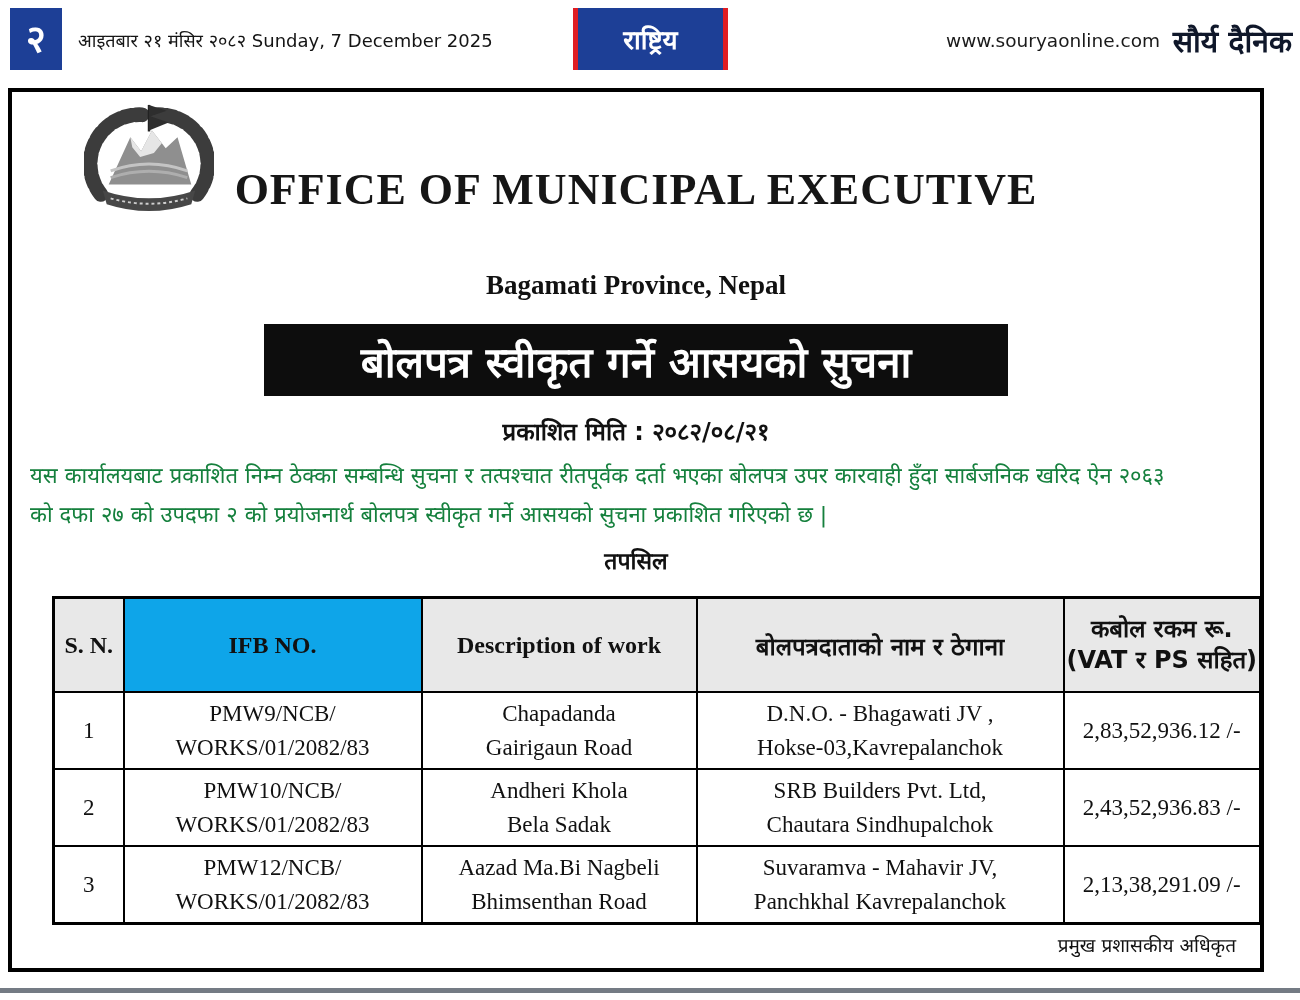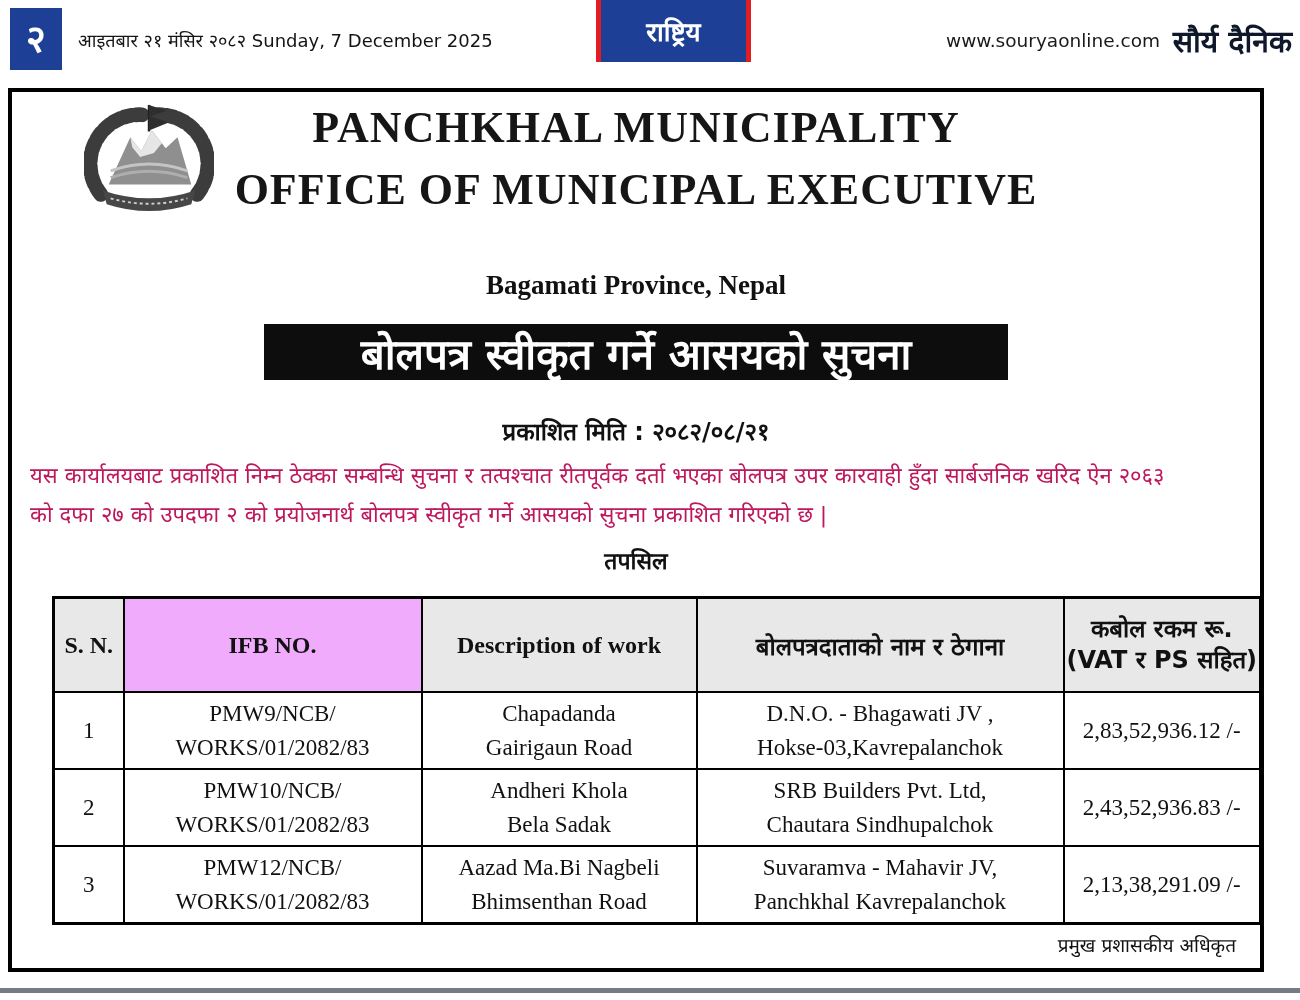--- a/index.html
+++ b/index.html
@@ -7,49 +7,49 @@
         font-family:"Liberation Serif","DejaVu Serif",serif;color:#111;}
 
   
   .masthead{position:absolute;left:0;top:0;width:1300px;height:86px;background:#fff;}
   .pagenum-box{position:absolute;left:10px;top:8px;width:52px;height:62px;
                display:flex;align-items:center;justify-content:center;}
   .pagenum-box span{color:#fff;font-size:38px;font-weight:bold;
                     font-family:"DejaVu Sans",sans-serif;line-height:1;}
   .dateline{position:absolute;left:78px;top:0;height:80px;display:flex;align-items:center;
             font-family:"DejaVu Sans","Liberation Sans",sans-serif;font-size:18px;color:#141414;text-align:center;}
-  .section-box{position:absolute;left:573px;top:0;width:145px;height:62px;
-               display:flex;align-items:center;justify-content:center;margin-left:23px;}
+  .section-box{position:absolute;left:573px;top:8px;width:145px;height:62px;
+               display:flex;align-items:center;justify-content:center;}
   .section-box span{color:#fff;font-size:26px;font-weight:bold;
                     font-family:"DejaVu Sans",sans-serif;}
   .website{position:absolute;right:140px;top:0;height:80px;display:flex;align-items:center;
            font-family:"DejaVu Sans","Liberation Sans",sans-serif;font-size:18.5px;color:#1a1a1a;}
   .paper-logo{position:absolute;right:8px;top:0;height:80px;display:flex;align-items:center;
               font-family:"DejaVu Sans",sans-serif;font-size:30px;font-weight:bold;}
 
   
   .notice{position:absolute;left:8px;top:88px;width:1256px;height:884px;
           border:4px solid #000;box-sizing:border-box;background:#fff;}
   .emblem{position:absolute;left:72px;top:8px;width:130px;height:118px;}
   .org-line1{position:absolute;left:0;right:0;top:10px;text-align:center;margin:0;
              font-size:44px;font-weight:bold;letter-spacing:1px;color:#161616;}
   .org-line2{position:absolute;left:0;right:0;top:68px;text-align:center;margin:4px;
              font-size:44px;font-weight:bold;letter-spacing:1px;color:#161616;}
   .addr1{position:absolute;left:0;right:0;top:144px;text-align:center;
          font-size:27px;font-weight:bold;}
   .addr2{position:absolute;left:0;right:0;top:178px;text-align:center;
          font-size:27px;font-weight:bold;}
   .headline-banner{position:absolute;left:50%;transform:translateX(-50%);top:232px;
-                   width:744px;height:56px;display:flex;align-items:center;justify-content:center;}
+                   width:744px;height:72px;display:flex;align-items:center;justify-content:center;}
   .headline-banner span{color:#fff;font-size:42px;font-weight:bold;
                         font-family:"DejaVu Sans",sans-serif;}
   .pubdate{position:absolute;left:0;right:0;top:322px;text-align:center;
            font-size:24px;font-weight:bold;font-family:"DejaVu Sans",sans-serif;}
   .body-text{position:absolute;left:18px;right:18px;top:364px;
-             font-size:22px;line-height:39px;color:#be185d;
+             font-size:22px;line-height:39px;color:#15803d;
              font-family:"DejaVu Sans",sans-serif;}
   .caption{position:absolute;left:0;right:0;top:452px;text-align:center;
            font-size:23px;font-weight:bold;font-family:"DejaVu Sans",sans-serif;}
 
   
   table.tender{position:absolute;left:18px;top:504px;border-collapse:collapse;
                table-layout:fixed;width:1207px;margin-left:22px;}
   table.tender th,table.tender td{border:2px solid #000;padding:0;vertical-align:middle;}
   table.tender{border:3px solid #000;}
   table.tender th{background:#e8e8e8;height:92px;font-size:24px;font-weight:bold;text-align:center;}
@@ -92,21 +92,20 @@
         <path d="M65,16 L85,23 L65,31 Z" fill="#2e2e2e"></path>
         <path d="M24,86 L46,38 L57,52 L68,31 L82,49 L94,38 L108,86 Z" fill="#8f8f8f"></path>
         <path d="M46,38 L57,52 L68,31 L78,44 L70,54 L56,58 L48,48 Z" fill="#e6e6e6"></path>
         <path d="M26,72 Q65,58 104,72" fill="none" stroke="#c4c4c4" stroke-width="3"></path>
         <path d="M26,79 Q65,66 104,79" fill="none" stroke="#aeaeae" stroke-width="3"></path>
         <path d="M18,92 Q65,108 112,92 L108,106 Q65,120 22,106 Z" fill="#474747"></path>
         <path d="M26,100 Q65,111 104,100" fill="none" stroke="#cfcfcf" stroke-width="2" stroke-dasharray="3 3"></path>
       </svg>
     </div>
 
-    <h1 class="org-line1">PANCHKHAL MUNICIPALITY</h1>
     <h1 class="org-line2">OFFICE OF MUNICIPAL EXECUTIVE</h1>
     <div class="addr2">Bagamati Province, Nepal</div>
 
     <div class="headline-banner" style="background: rgb(13, 13, 13);">
       <span>बोलपत्र स्वीकृत गर्ने आसयको सुचना</span>
     </div>
 
     <div class="pubdate">प्रकाशित मिति : २०८२/०८/२१</div>
 
     <div class="body-text">
@@ -120,21 +119,21 @@
       <colgroup>
         <col style="width:70px">
           <col style="width:298px">
           <col style="width:275px">
         <col style="width:367px">
           <col style="width:197px">
       </colgroup>
       <thead>
         <tr>
           <th style="background: rgb(232, 232, 232);">S. N.</th>
-          <th style="background: #f0abfc;">IFB NO.</th>
+          <th style="background: #0ea5e9;">IFB NO.</th>
           <th style="background: rgb(232, 232, 232);">Description of work</th>
           <th class="dev" style="background: rgb(232, 232, 232);">बोलपत्रदाताको नाम र ठेगाना</th>
           <th class="dev" style="background: rgb(232, 232, 232);">
             <div class="hdr-line">कबोल रकम  रू.</div>
             <div class="hdr-line">(VAT र PS सहित)</div>
           </th>
         </tr>
       </thead>
       <tbody>
         <tr>

